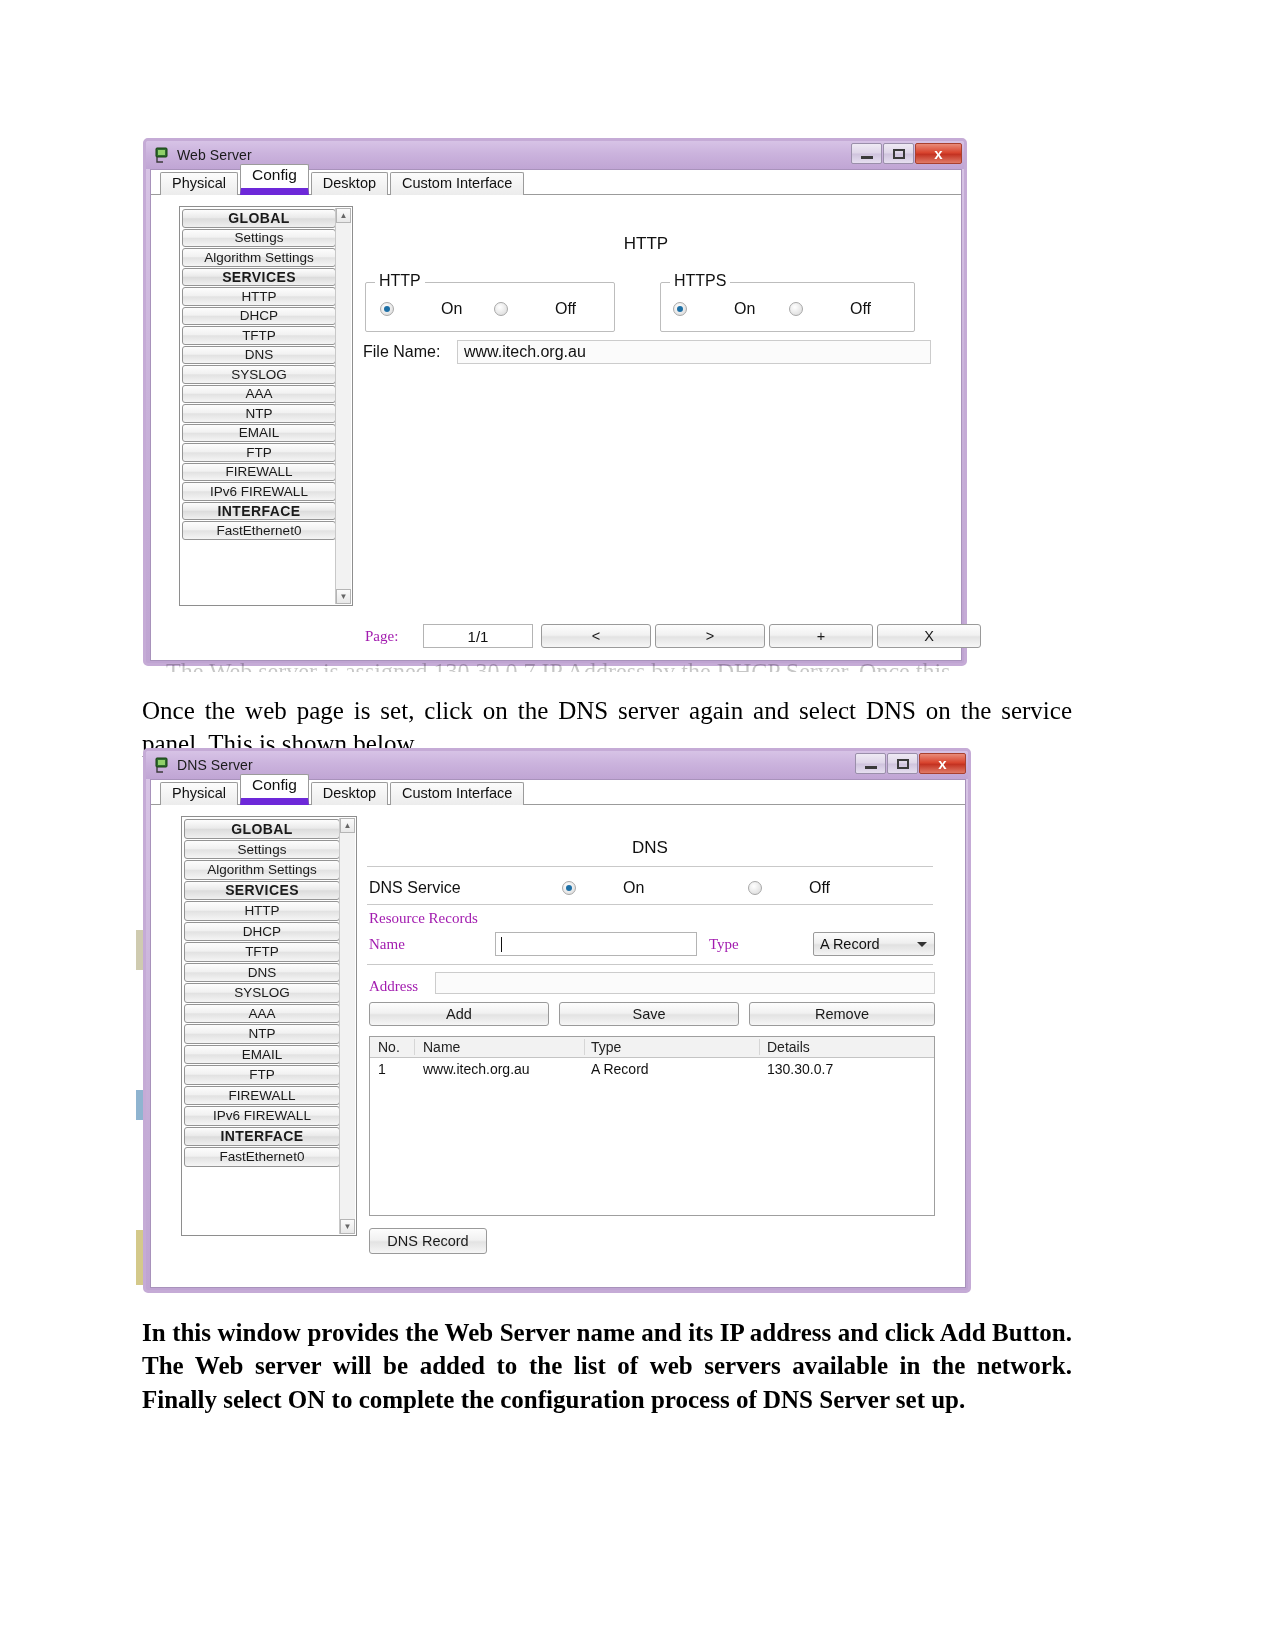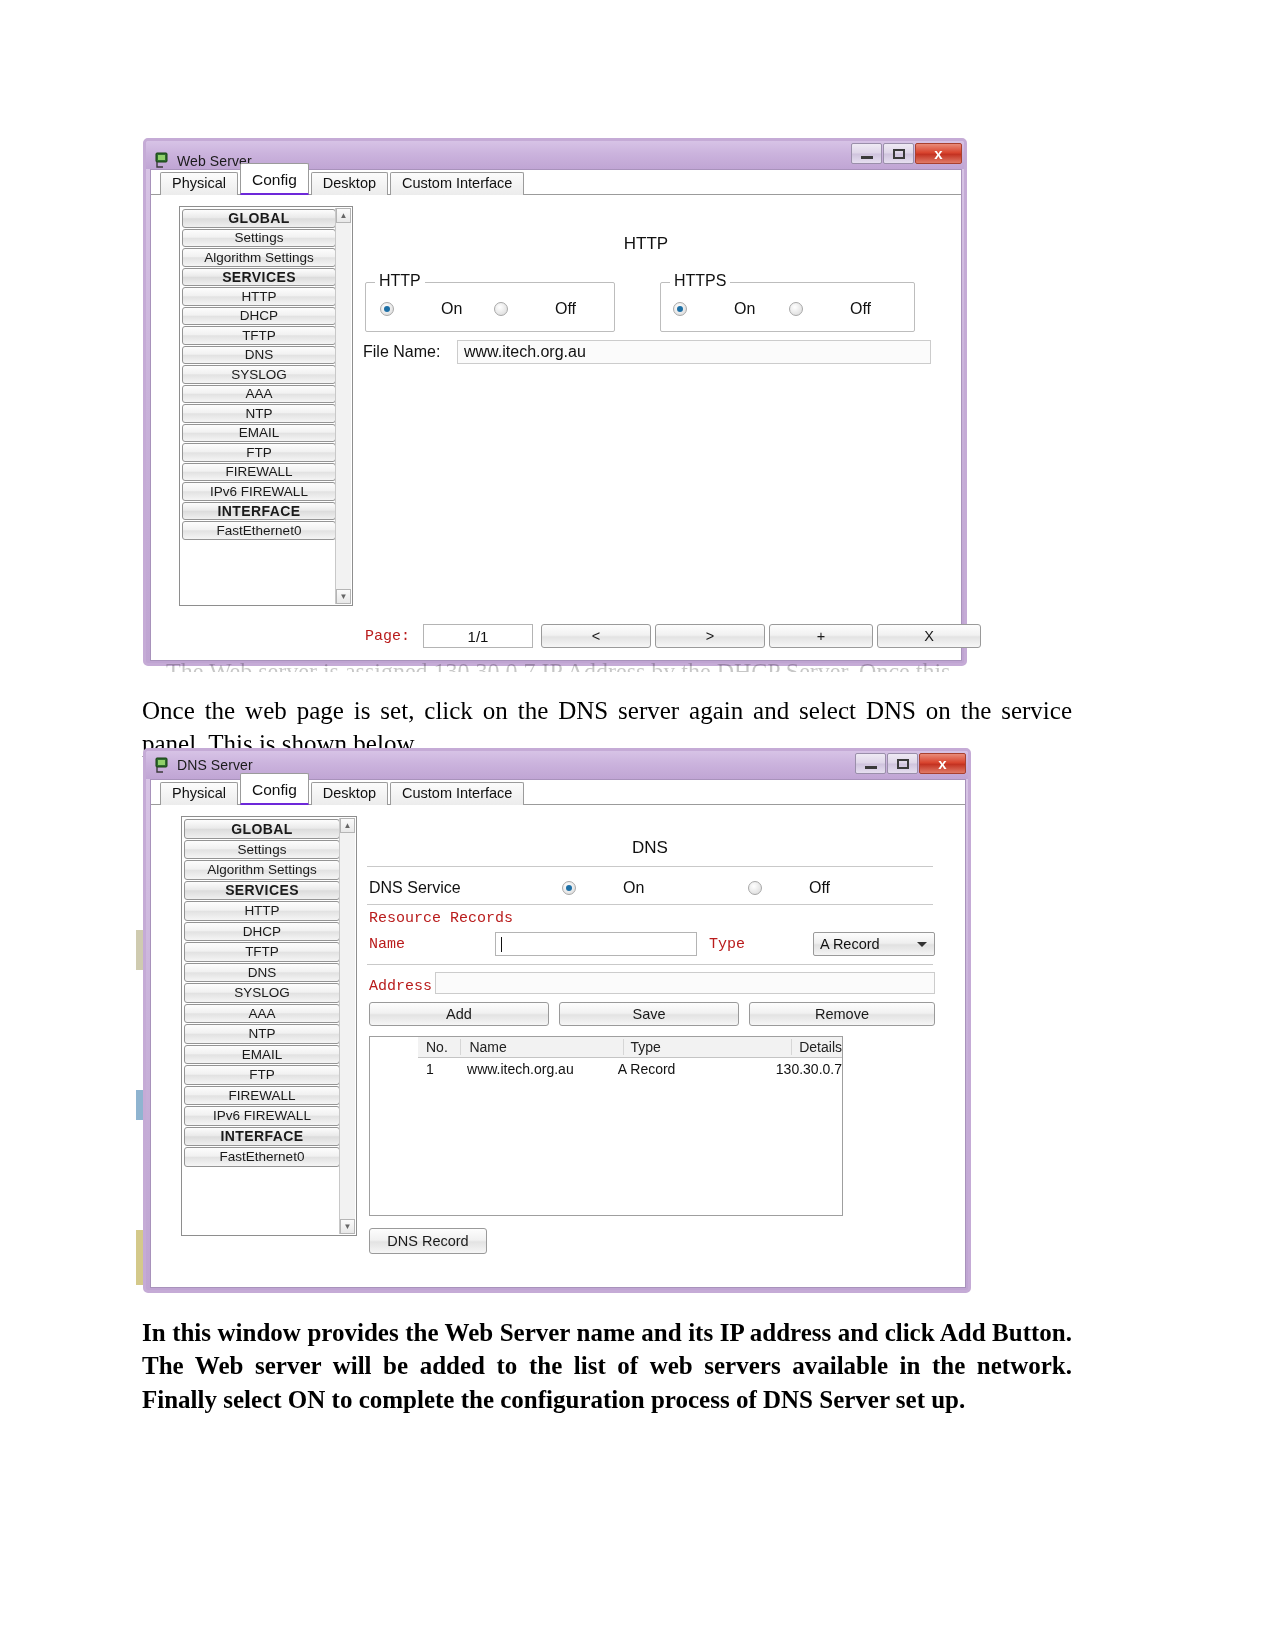--- a/index.html
+++ b/index.html
@@ -128,25 +128,25 @@
     margin-right: 2px;
     border-top-left-radius: 2px;
     border-top-right-radius: 2px;
     line-height: 17px;
     position: relative;
     top: 1px;
     text-align: right;
   }
   .pt-tab.active {
     background: #ffffff;
-    padding-top: 7px;
+    padding-top: 1px;
     padding-bottom: 5px;
     top: 1px;
     z-index: 3;
-    border-bottom: 2px solid #6d28d9;
+    border-bottom: 7px solid #6d28d9;
     font-size: 15.5px;
   }
 
   .pt-body {
     background: #ffffff;
     position: relative;
     box-sizing: border-box;
   }
 
   
@@ -265,23 +265,23 @@
     background: #1d6fa5;
     left: 3px;
     top: 3px;
   }
   .lbl {
     font-family: "Liberation Sans", sans-serif;
     font-size: 16px;
     color: #111;
   }
   .lbl-sm {
-    font-family: Liberation Mono, monospace;
+    font-family: Liberation Serif, serif;
     font-size: 14px;
-    color: #b91c1c;
+    color: #a21caf;
   }
   .txtinput {
     box-sizing: border-box;
     border: 1px solid #b4b4b4;
     background: #ffffff;
     font-family: "Liberation Sans", sans-serif;
     font-size: 15px;
     color: #111;
     padding: 1px 5px;
     display: flex;
@@ -384,21 +384,21 @@
     position: absolute;
     width: 10px;
     background: #cfcbb0;
   }
 </style>
 </head>
 <body>
 
 <div class="pt-window-outerframe" style="left:143px; top:138px; width:824px; height:528px;">
 
-  <div class="pt-titlebar" style="height:28px;align-items:flex-end;">
+  <div class="pt-titlebar" style="height:28px;">
     <span class="pt-title-icon">
       <svg width="18" height="18" viewBox="0 0 18 18">
         <rect x="3" y="2" width="11" height="9" rx="1" fill="#2f6b2f" stroke="#14400f" stroke-width="1"></rect>
         <rect x="5" y="4" width="7" height="5" fill="#8fd06a"></rect>
         <path d="M4 11 L4 16 L10 16" stroke="#3a3a3a" stroke-width="1.4" fill="none"></path>
       </svg>
     </span>
     <span class="pt-title-text">Web Server</span>
     <span class="pt-titlebar-buttons">
       <span class="tb-btn">
@@ -617,21 +617,21 @@
             <span></span>
           </div>
         </div>
 
         <div style="position:absolute; left:0; top:188px; width:570px; height:26px;">
           <div class="btn" style="position:absolute; left:4px; top:0; width:180px; height:24px;">Add</div>
           <div class="btn" style="position:absolute; left:194px; top:0; width:180px; height:24px;">Save</div>
           <div class="btn" style="position:absolute; left:384px; top:0; width:186px; height:24px;">Remove</div>
         </div>
 
-        <div class="reclist" style="left:4px; top:222px; width:474px; height:180px;padding-left:48px;">
+        <div class="reclist" style="left:4px; top:222px; width:566px; height:180px;">
           <div class="reclist-head">
             <span class="col-no">No.</span>
             <span class="col-name">Name</span>
             <span class="col-type">Type</span>
             <span class="col-det">Details</span>
           </div>
           <div class="reclist-row">
             <span class="col-no">1</span>
             <span class="col-name">www.itech.org.au</span>
             <span class="col-type">A Record</span>

